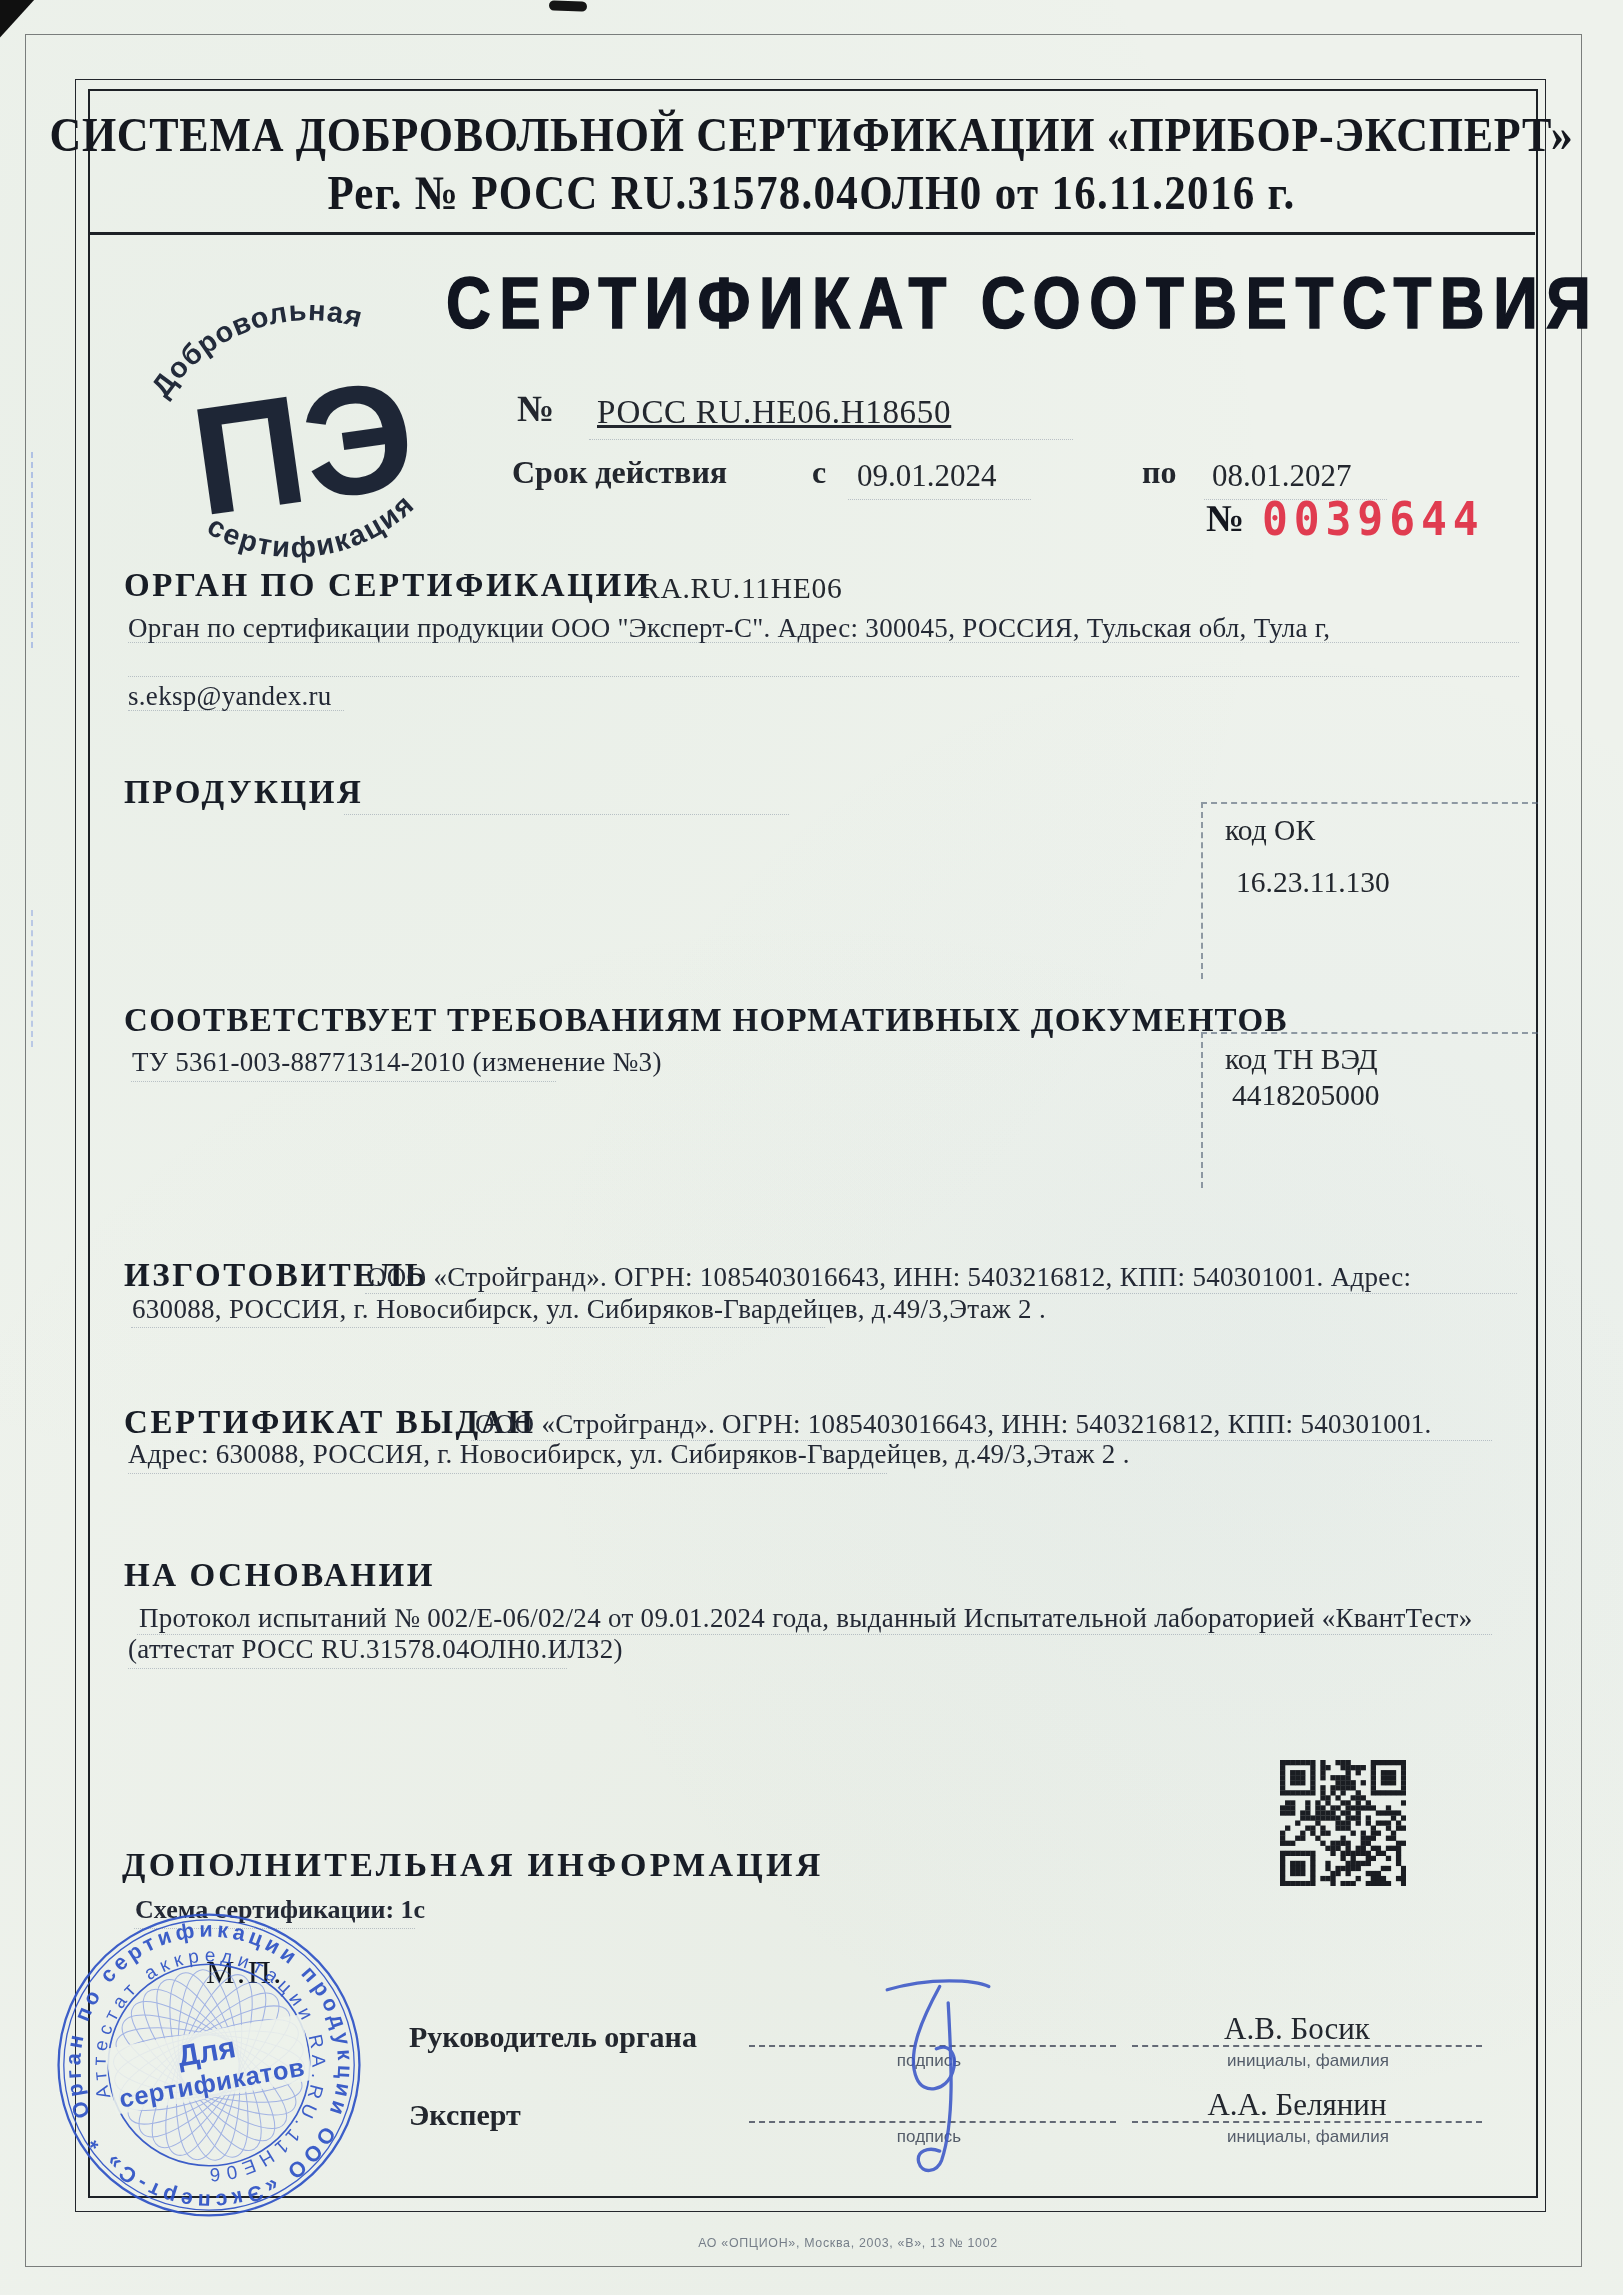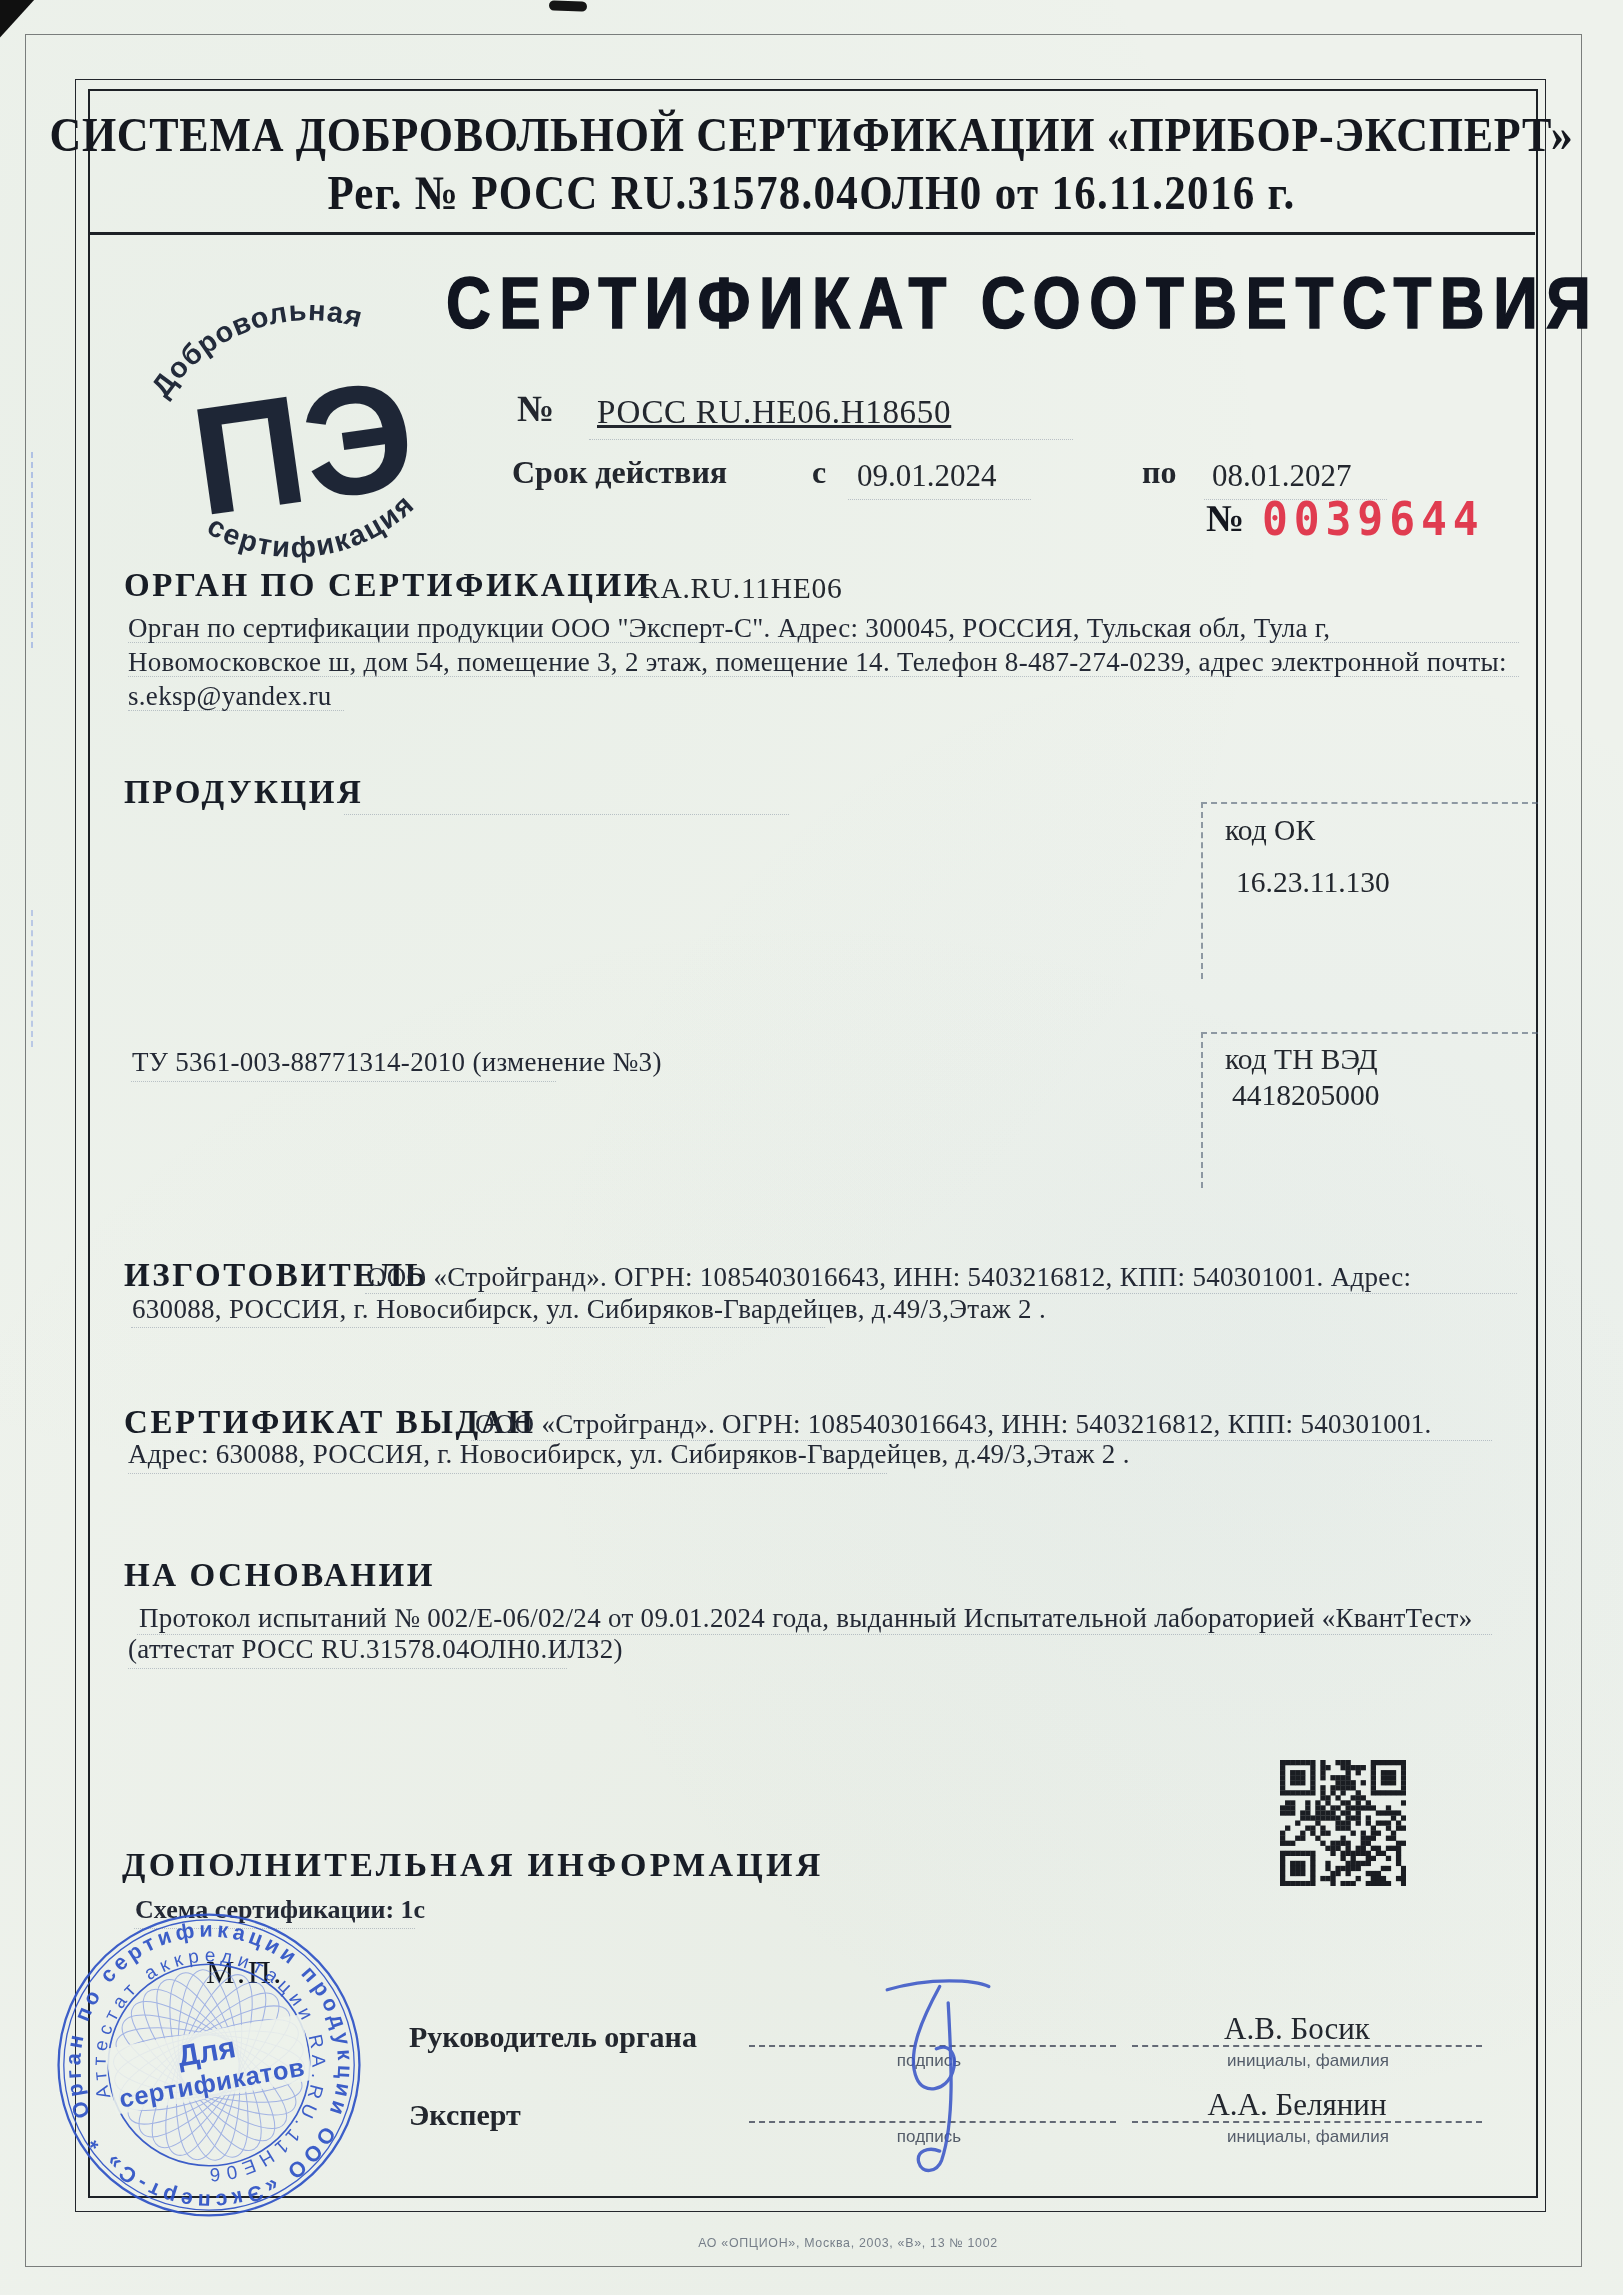--- a/index.html
+++ b/index.html
@@ -74,33 +74,33 @@
   <div class="abs serif" style="left:1212px;top:458px;font-size:31px;">08.01.2027</div>
   <div class="rule" style="left:848px;top:499px;width:183px;"></div>
   <div class="rule" style="left:1204px;top:499px;width:183px;"></div>
 
   <div class="abs serif b" style="left:1206px;top:496px;font-size:38px;color:#15181f;">№</div>
   <div class="abs redno" style="left:1262px;top:492px;">0039644</div>
 
   <div class="abs sec" style="left:124px;top:567px;font-size:33px;">ОРГАН ПО СЕРТИФИКАЦИИ</div>
   <div class="abs serif" style="left:640px;top:572px;font-size:29.5px;letter-spacing:0.7px;text-align:right;">RA.RU.11НЕ06</div>
   <div class="abs body41" style="left:128px;top:613px;">Орган по сертификации продукции ООО "Эксперт-С". Адрес: 300045, РОССИЯ, Тульская обл, Тула г,</div>
-  <div class="abs body41" style="left:128px;top:647px;">Новомосковское ш, дом 54, помещение 3, 2 этаж, помещение 14. Телефон 8-487-274-0239, адрес электронной почты:</div>
   <div class="abs body41" style="left:128px;top:681px;">s.eksp@yandex.ru</div>
   <div class="rule" style="left:128px;top:642px;width:1391px;"></div>
   <div class="rule" style="left:128px;top:676px;width:1391px;"></div>
   <div class="rule" style="left:128px;top:710px;width:216px;"></div>
 
   <div class="abs sec" style="left:124px;top:774px;font-size:33px;">ПРОДУКЦИЯ</div>
   <div class="rule" style="left:344px;top:814px;width:445px;"></div>
 
   <div class="codebox" style="left:1201px;top:802px;width:335px;height:175px;"></div>
   <div class="abs serif" style="left:1225px;top:814px;font-size:29.5px;">код ОК</div>
   <div class="abs serif" style="left:1236px;top:850px;font-size:29.5px;margin-top:16px;">16.23.11.130</div>
 
+  <div class="abs sec" style="left:124px;top:1002px;font-size:33px;letter-spacing:1.3px;">СООТВЕТСТВУЕТ ТРЕБОВАНИЯМ НОРМАТИВНЫХ ДОКУМЕНТОВ</div>
   <div class="abs body41" style="left:132px;top:1047px;">ТУ 5361-003-88771314-2010 (изменение №3)</div>
   <div class="rule" style="left:131px;top:1081px;width:425px;"></div>
 
   <div class="codebox" style="left:1201px;top:1032px;width:335px;height:154px;"></div>
   <div class="abs serif" style="left:1225px;top:1043px;font-size:29.5px;">код ТН ВЭД</div>
   <div class="abs serif" style="left:1232px;top:1079px;font-size:29.5px;">4418205000</div>
 
   <div class="abs sec" style="left:124px;top:1257px;font-size:33px;">ИЗГОТОВИТЕЛЬ</div>
   <div class="abs body41" style="left:367px;top:1262px;">ООО «Стройгранд». ОГРН: 1085403016643, ИНН: 5403216812, КПП: 540301001. Адрес:</div>
   <div class="abs body41" style="left:132px;top:1294px;">630088, РОССИЯ, г. Новосибирск, ул. Сибиряков-Гвардейцев, д.49/3,Этаж 2 .</div>

